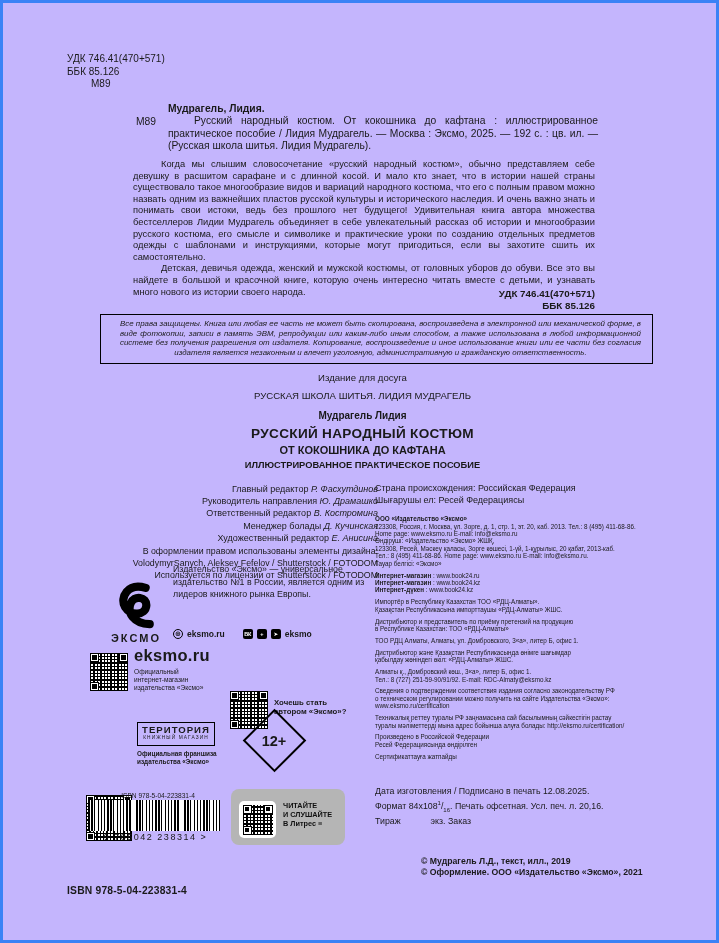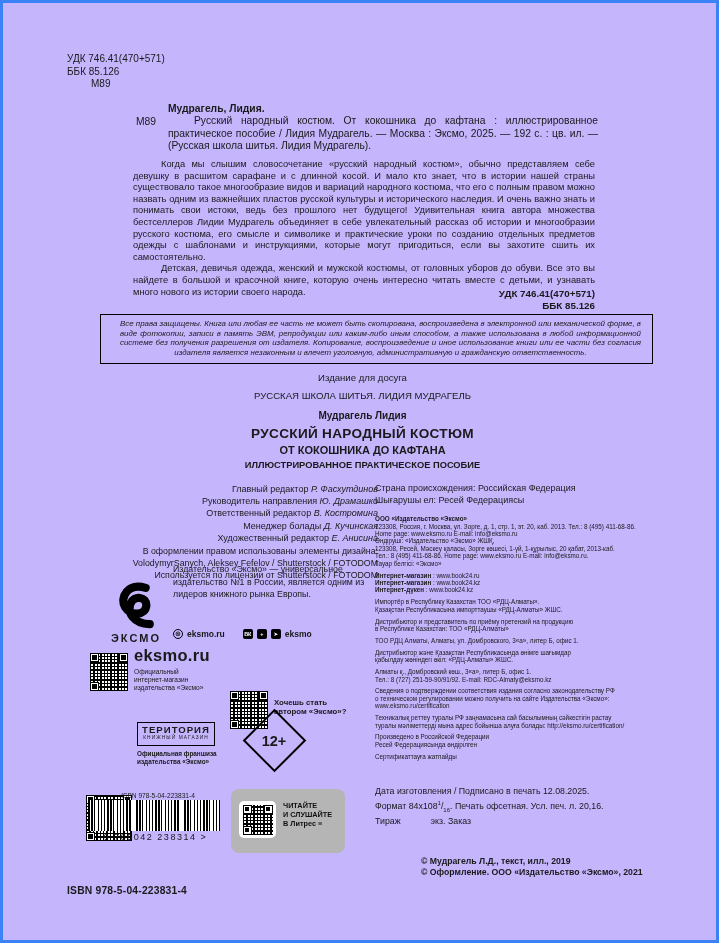--- a/index.html
+++ b/index.html
@@ -75,21 +75,21 @@
   .age { left:249px; top:715px; width:45px; height:45px; border:2px solid #000; transform:rotate(45deg); display:flex; align-items:center; justify-content:center; }
   .age span { transform:rotate(-45deg); font-size:14.5px; font-weight:bold; }
 
   
   .bc-isbn { left:95px; top:789px; width:120px; text-align:center; font-size:6.6px; }
   .bc-bars { left:85px; top:797px; width:132px; height:31px;
              background:repeating-linear-gradient(90deg,#000 0 1.6px,#fff 1.6px 3px,#000 3px 4.6px,#fff 4.6px 6.2px,#000 6.2px 7px,#fff 7px 9.6px); }
   .bc-digits { left:80px; top:829px; width:145px; font-size:9px; letter-spacing:1.5px; text-align:center; }
 
   
-  .litres { left:228px; top:786px; width:114px; height:64px; background:#b5b5b5; border-radius:8px; }
+  .litres { left:228px; top:786px; width:114px; height:56px; background:#b5b5b5; border-radius:8px; }
   .litres .wq { position:absolute; left:8px; top:12px; width:37px; height:37px; background:#fff; border-radius:5px; padding:3.5px; }
   .litres .wq .qr { width:30px; height:30px; }
   .litres .txt { position:absolute; left:52px; top:13px; font-size:7.3px; line-height:8.8px; font-weight:bold; color:#111; }
 
   .isbn-bottom { left:64px; top:882px; font-size:10.3px; font-weight:bold; letter-spacing:.2px; }
 
   
   .rcol { left:372px; top:480px; width:302px; }
   .origin { font-size:9px; line-height:11.6px; margin-bottom:9px; }
   .tiny { font-size:6.3px; line-height:7.4px; }

